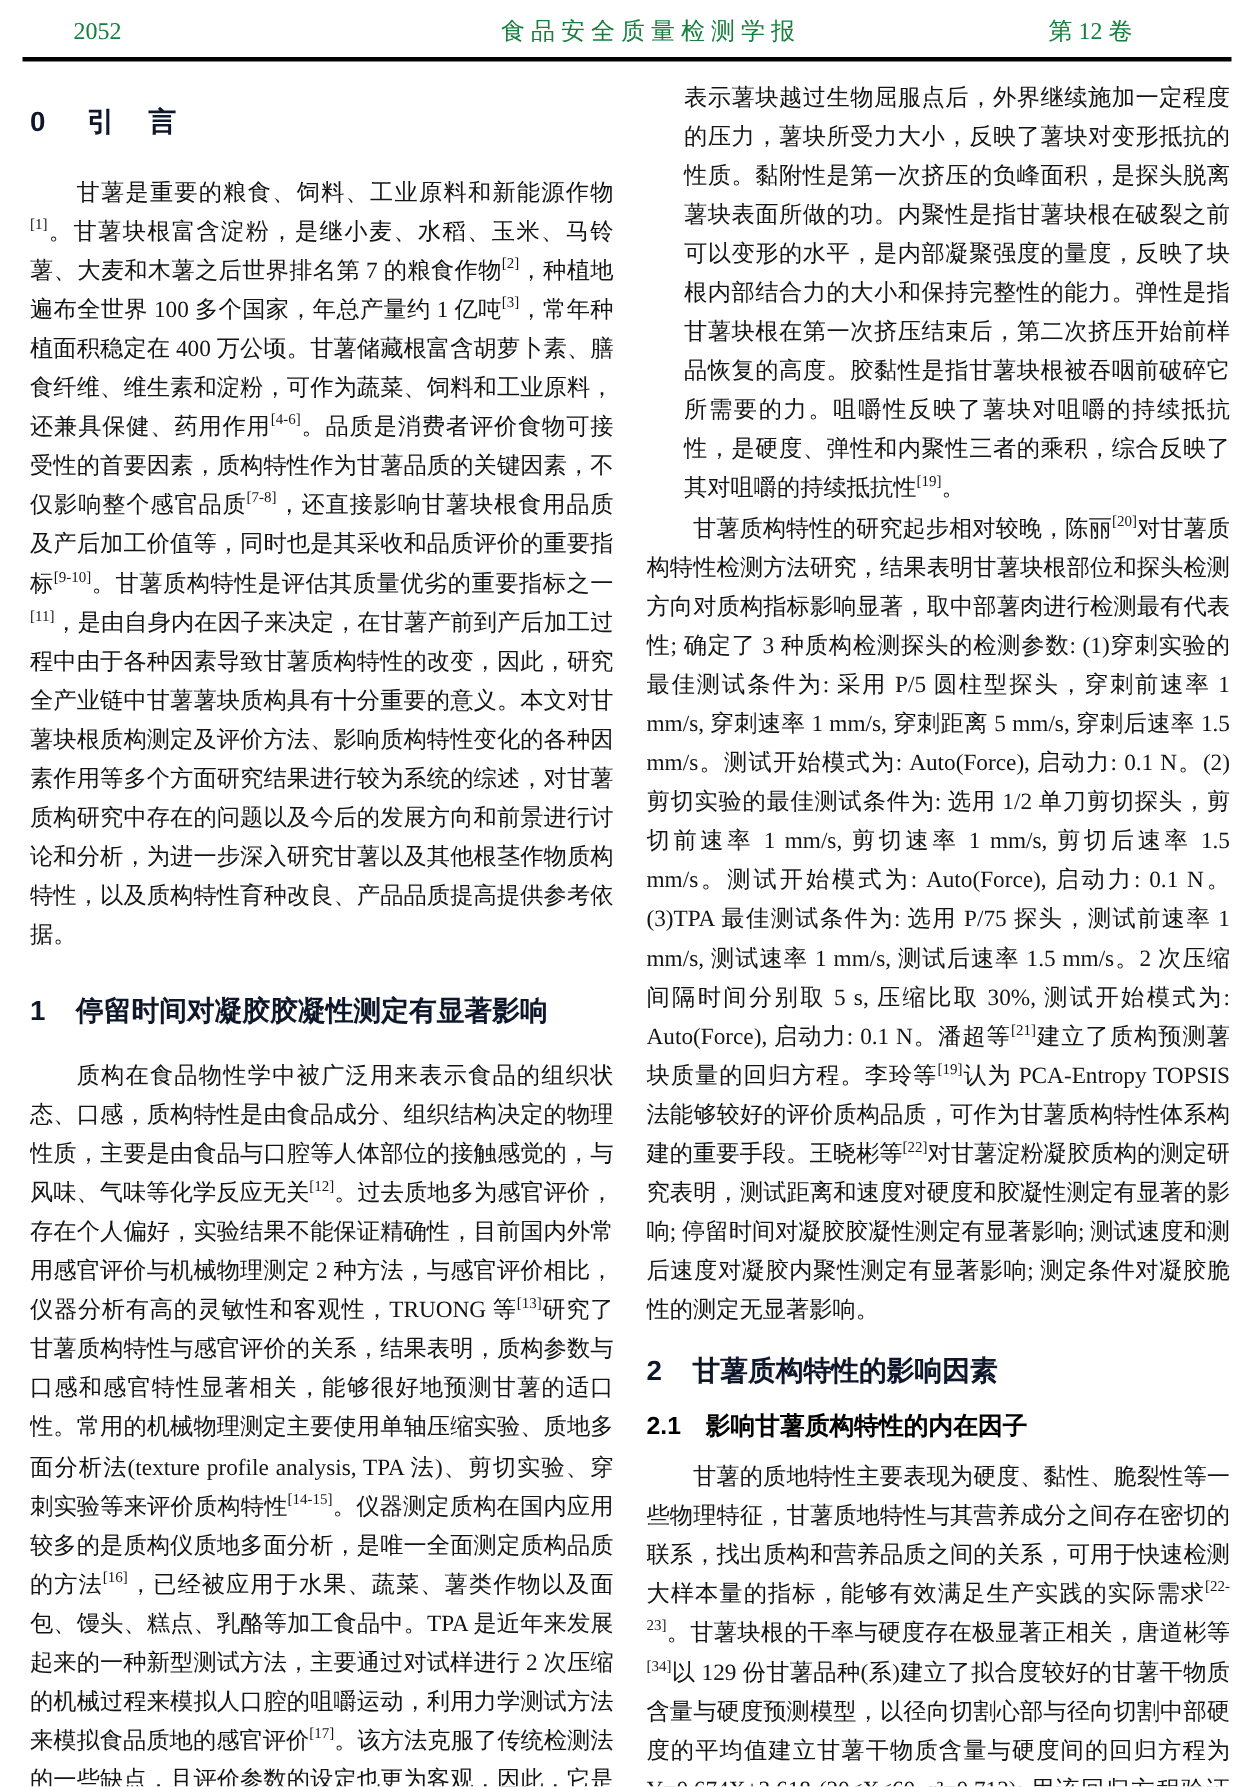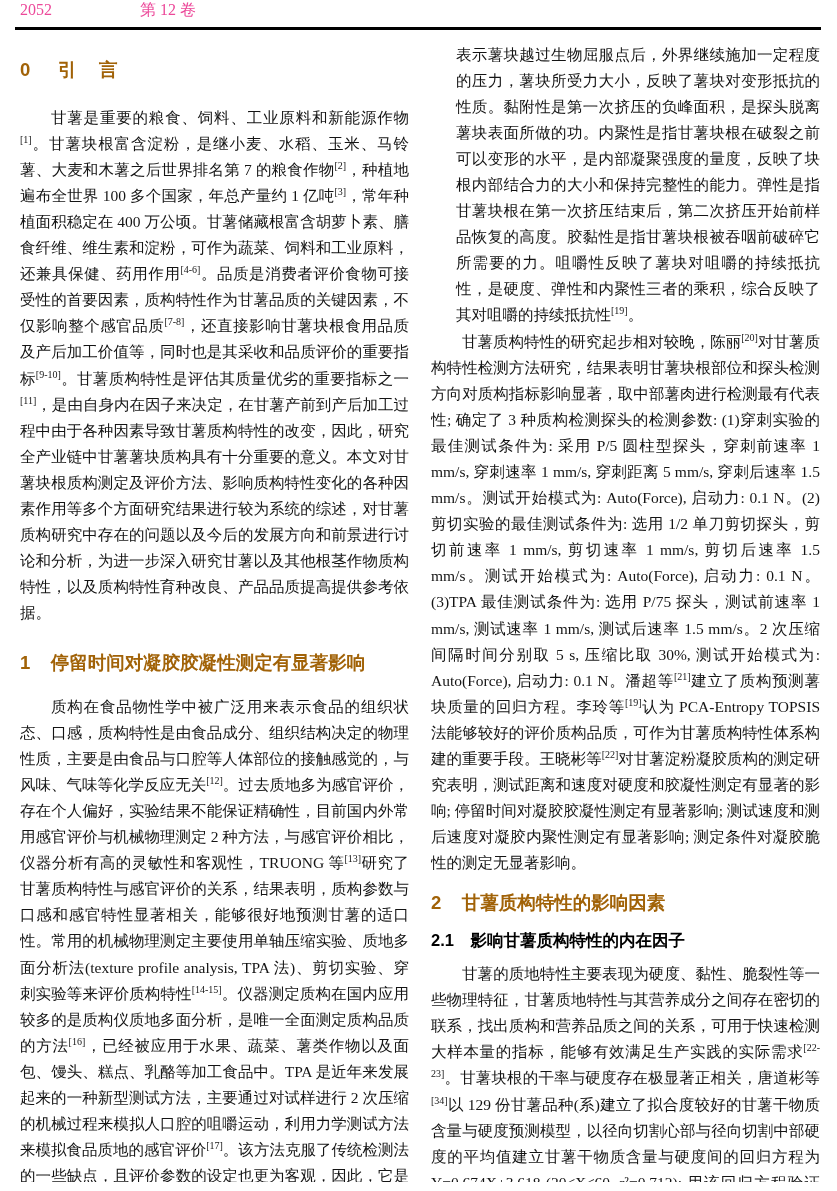--- a/index.html
+++ b/index.html
@@ -13,23 +13,24 @@
     height: 1191px;
     background: #ffffff;
     color: #1a1a1a;
     overflow: hidden;
     font-family: "Liberation Serif", "DejaVu Serif", serif;
     box-sizing: border-box;
   }
   .page-header {
     display: flex;
     align-items: baseline;
-    padding: 0 18px 0 20px;
+    padding: 11px 18px 0 20px;
     font-size: 16px;
-    color: #ec4899;
+    color: #15803d;
+    margin-left: 29px;
   }
   .page-header .hdr-left  { width: 120px; text-align: left; }
   .page-header .hdr-center{ flex: 1; text-align: center; letter-spacing: 4px; }
   .page-header .hdr-right { width: 120px; text-align: left; }
   .header-rule {
     height: 2.5px;
     background: #000;
     margin: 6px 16px 0 15px;
   }
   .columns {
@@ -54,21 +55,21 @@
   p.body sup {
     font-size: 10px;
     line-height: 0;
     vertical-align: super;
     letter-spacing: 0;
   }
   .h-major {
     font-family: "Liberation Sans", "DejaVu Sans", sans-serif;
     font-weight: bold;
     font-size: 18.5px;
-    color: #a16207;
+    color: #0f172a;
     margin: 14px 0 20px 0;
     line-height: 1.25;
   }
   .h-major .h-num { margin-right: 1.1em; }
   #sec0 { margin-top: 16px; margin-bottom: 24px; }
   #sec0 .h-num { margin-right: 1.5em; }
   #sec0 .h-title { letter-spacing: 2px; }
   #sec1 { margin-top: 24px; }
   #sec2 { margin-bottom: 16px; }
   .h-sub {
@@ -81,20 +82,21 @@
   }
   .h-sub .h-num { margin-right: 1.0em; }
 </style>
 </head>
 <body>
 
 <div class="page">
 
   <header class="page-header">
     <span class="hdr-left">2052</span>
+    <span class="hdr-center">食品安全质量检测学报</span>
     <span class="hdr-right">第 12 卷</span>
   </header>
 
   <div class="header-rule"></div>
 
   <main class="columns">
 
     <div class="col">
       <h2 class="h-major" id="sec0">
         <span class="h-num">0</span><span class="h-title">引　言</span>

